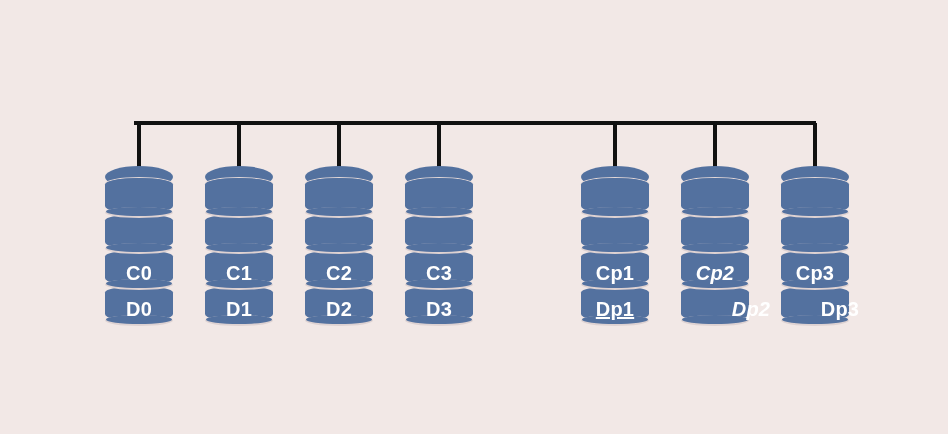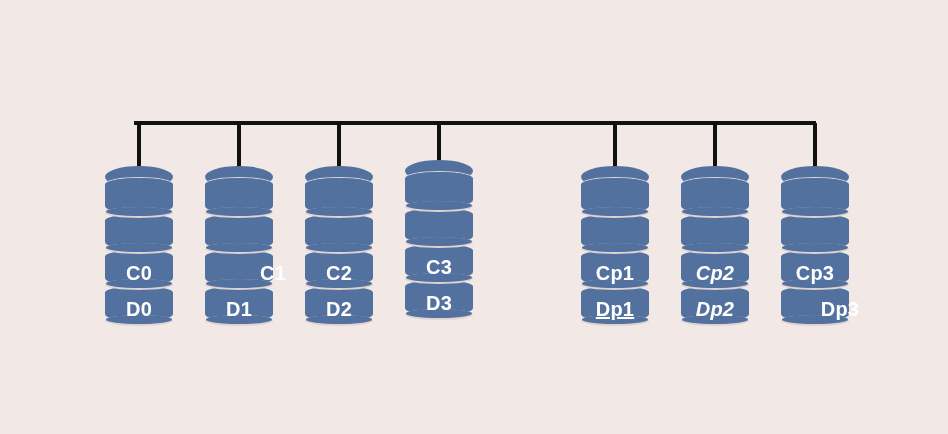--- a/index.html
+++ b/index.html
@@ -215,21 +215,21 @@
             <div class="seg-body"></div>
             <div class="seg-rim"></div>
             <div class="seg-rim-inner"></div>
           </div>
           <div class="seg-label" style="top: 61px;">B1</div>
           <div class="seg" style="top: 84px; z-index: 8;">
             <div class="seg-body"></div>
             <div class="seg-rim"></div>
             <div class="seg-rim-inner"></div>
           </div>
-          <div class="seg-label" style="top: 97px; padding-left: 34px;">C1</div>
+          <div class="seg-label" style="top: 97px;">C1</div>
           <div class="seg" style="top: 120px; z-index: 7;">
             <div class="seg-body"></div>
             <div class="seg-rim"></div>
             <div class="seg-rim-inner"></div>
           </div>
           <div class="seg-label" style="top: 133px;">D1</div>
         </div>
         <div class="disk-caption" style="top: 147px;">Disk 1</div>
       </div>
       <div class="disk-unit" style="left: 305px; top: 166px;">
@@ -257,21 +257,21 @@
           <div class="seg-label" style="top: 97px; text-align: center;">C2</div>
           <div class="seg" style="top: 120px; z-index: 7;">
             <div class="seg-body"></div>
             <div class="seg-rim"></div>
             <div class="seg-rim-inner"></div>
           </div>
           <div class="seg-label" style="top: 133px;">D2</div>
         </div>
         <div class="disk-caption" style="top: 147px;">Disk 2</div>
       </div>
-      <div class="disk-unit" style="left: 405px; top: 160px;">
+      <div class="disk-unit" style="left: 405px; top: 166px;">
         <div class="disk-stack">
           <div class="disk-cap"></div>
           <div class="disk-cap-hl"></div>
           <div class="disk-cap-hl2"></div>
           <div class="seg" style="top: 12px; z-index: 10;">
             <div class="seg-body"></div>
             <div class="seg-rim"></div>
             <div class="seg-rim-inner"></div>
           </div>
           <div class="seg-label" style="top: 25px;">A3</div>
@@ -349,21 +349,21 @@
             <div class="seg-body"></div>
             <div class="seg-rim"></div>
             <div class="seg-rim-inner"></div>
           </div>
           <div class="seg-label" style="top: 97px;">Cp2</div>
           <div class="seg" style="top: 120px; z-index: 7;">
             <div class="seg-body"></div>
             <div class="seg-rim"></div>
             <div class="seg-rim-inner"></div>
           </div>
-          <div class="seg-label" style="top: 133px;">Dp2</div>
+          <div class="seg-label" style="top: 133px; padding-left: 36px;">Dp2</div>
         </div>
         <div class="disk-caption" style="top: 147px;">Disk 5</div>
       </div>
       <div class="disk-unit" style="left: 781px; top: 166px;">
         <div class="disk-stack">
           <div class="disk-cap"></div>
           <div class="disk-cap-hl"></div>
           <div class="disk-cap-hl2"></div>
           <div class="seg" style="top: 12px; z-index: 10;">
             <div class="seg-body"></div>

